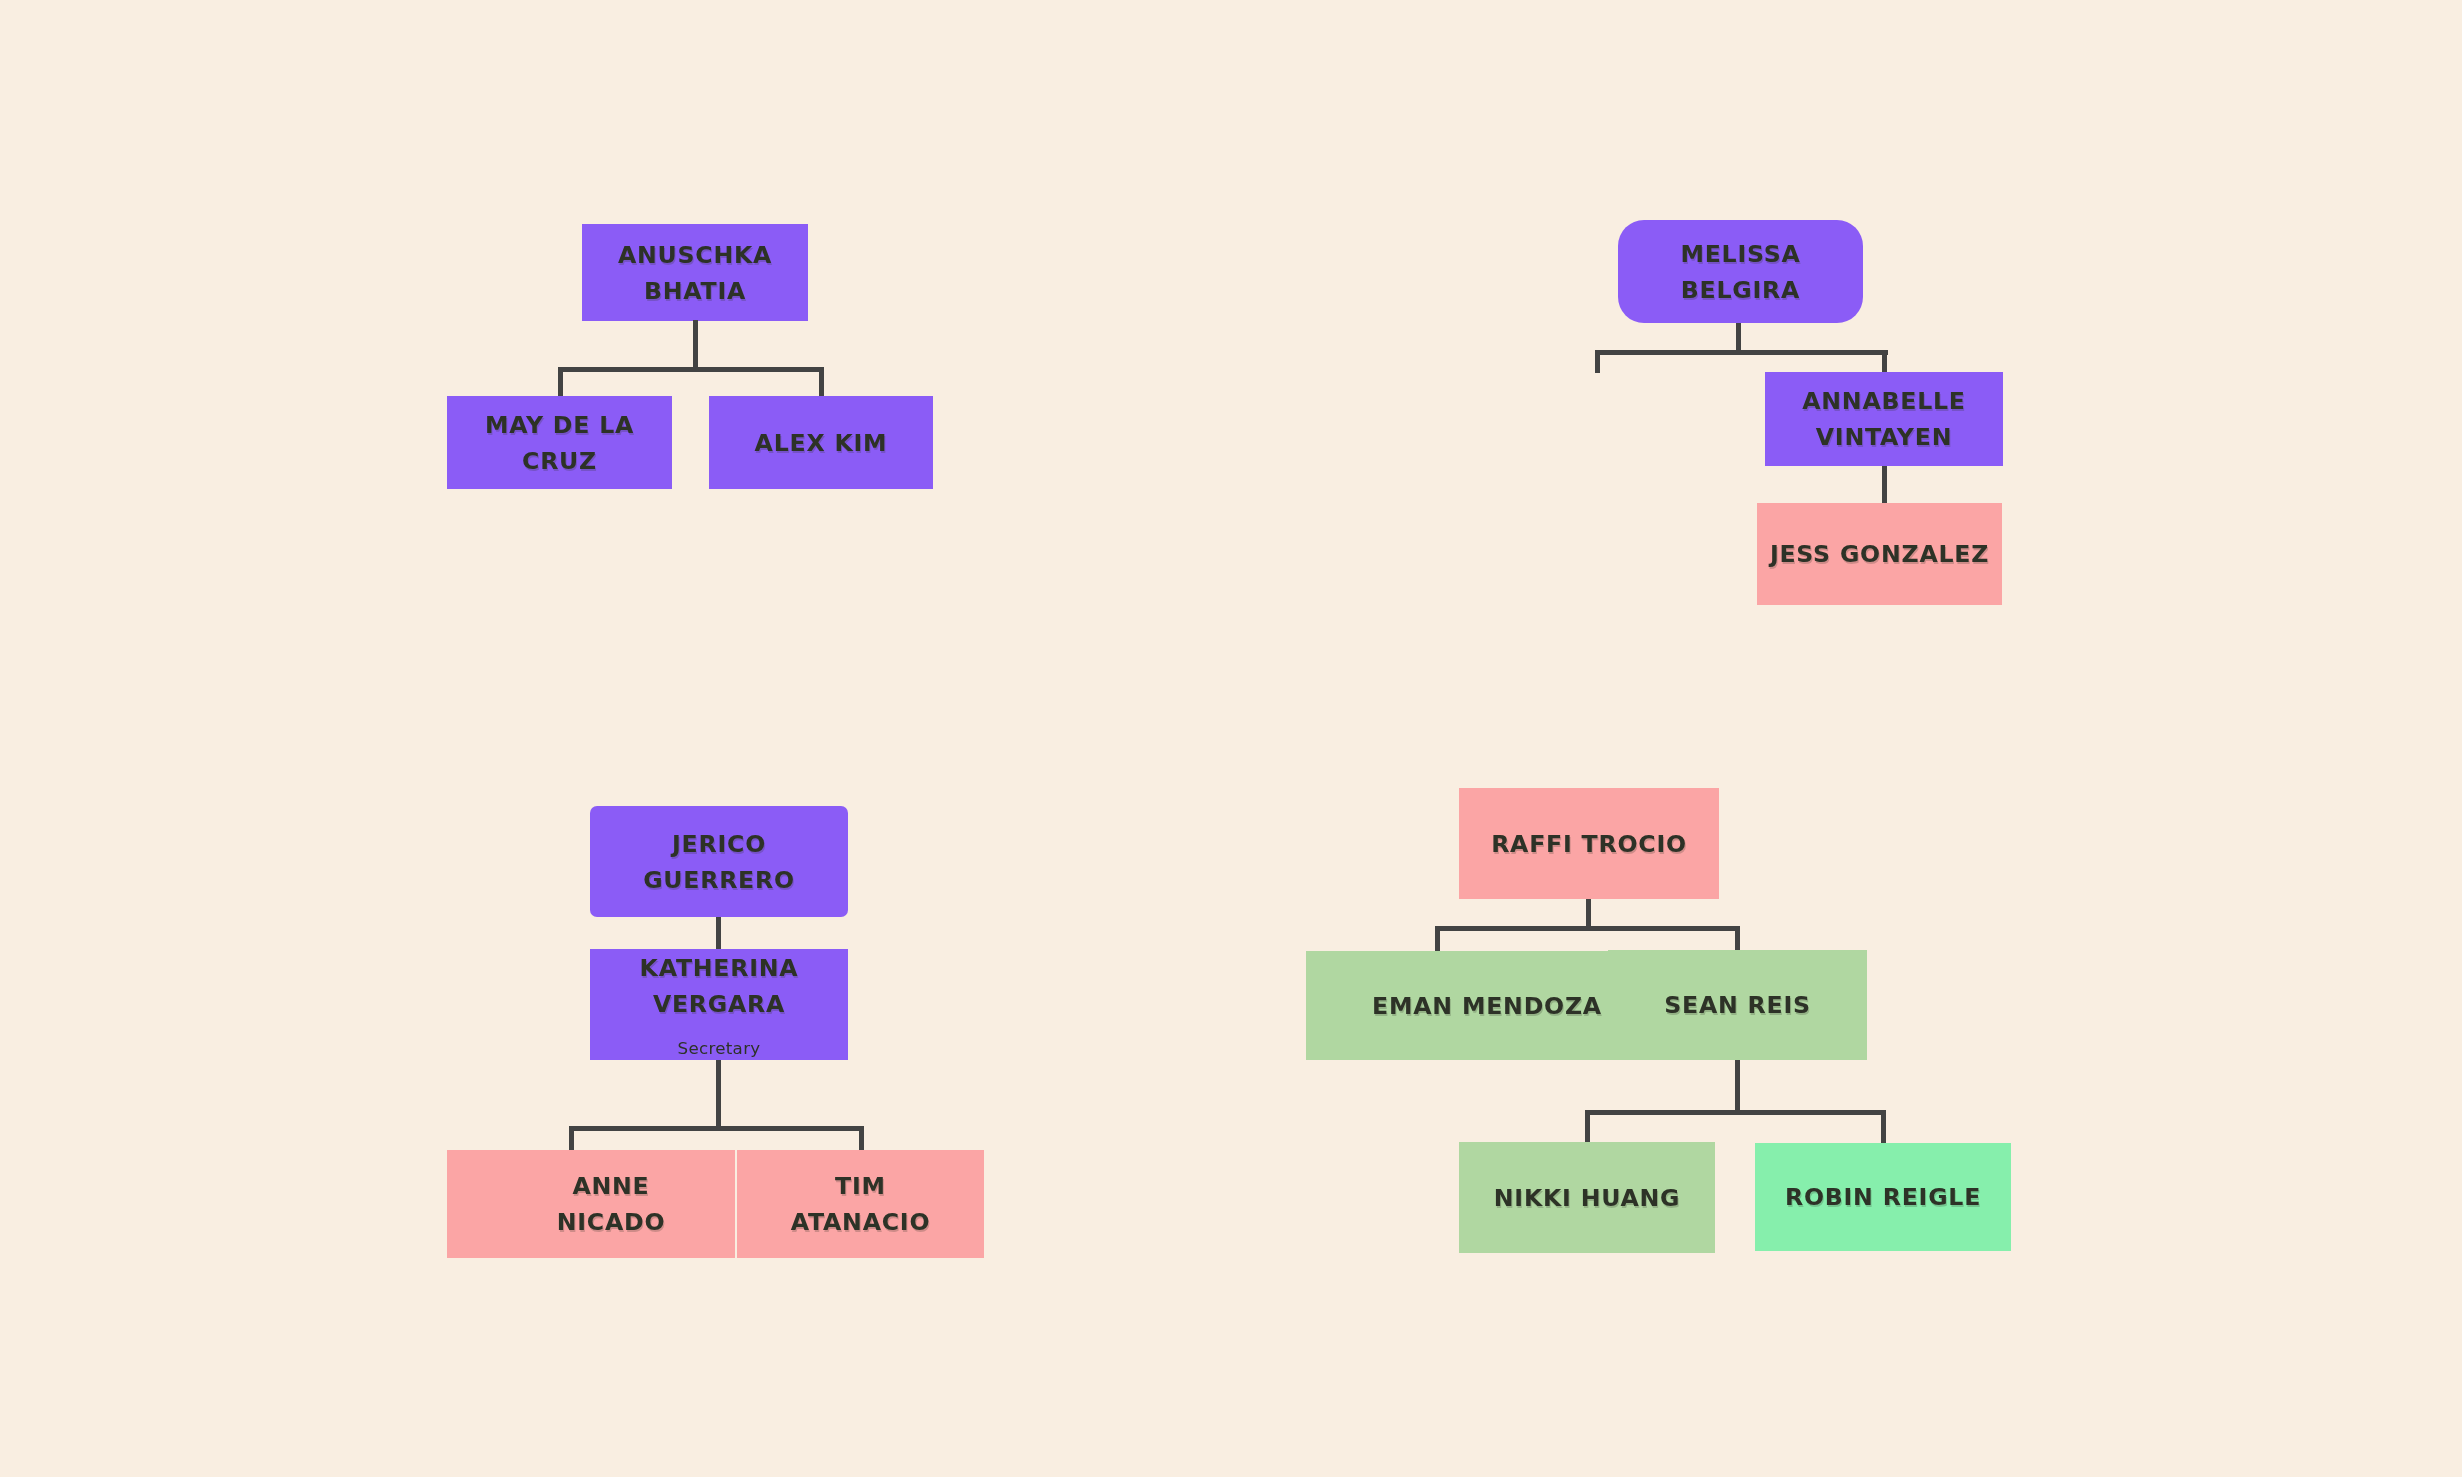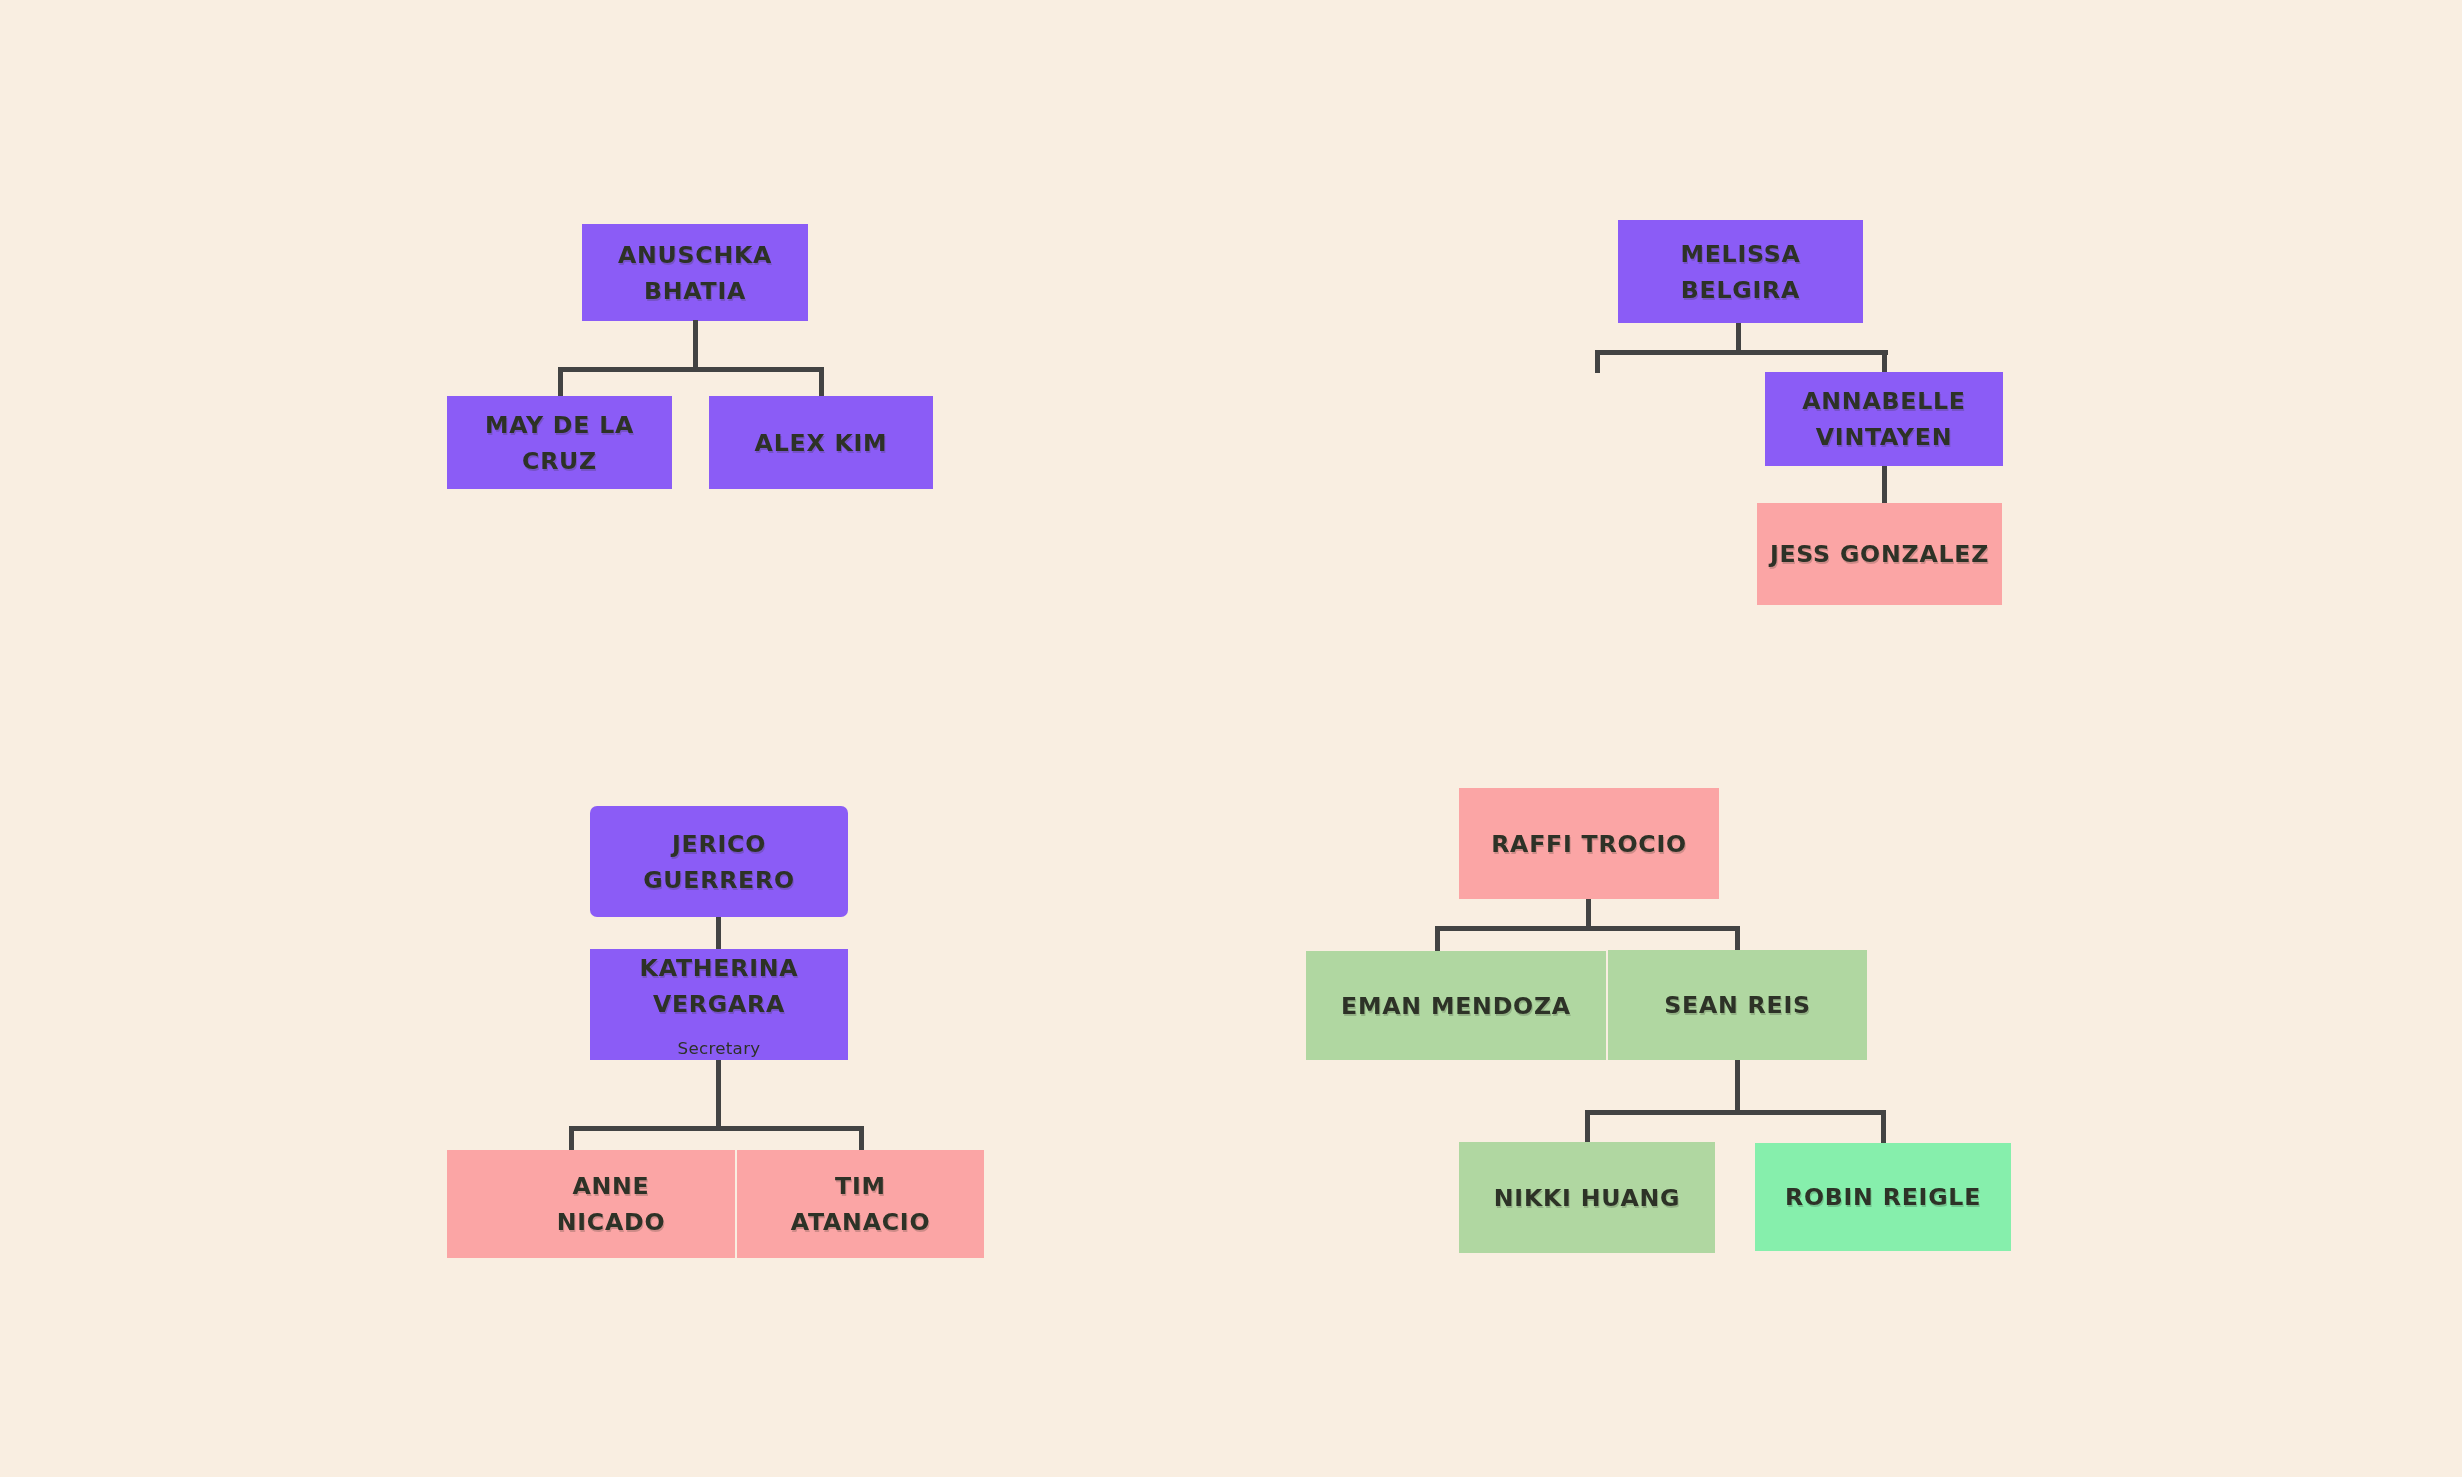--- a/index.html
+++ b/index.html
@@ -33,32 +33,32 @@
   .pink{background:#FBA5A5;}
   .green{background:#B0D7A1;}
   .purple{background:#86efac;justify-content:center;}
   .conn{position:absolute;background:#434343;}
 
   
   .b-anuschka{left:582px;top:224px;width:226px;height:97px;}
   .b-may{left:447px;top:396px;width:225px;height:93px;}
   .b-alex{left:709px;top:396px;width:224px;height:93px;}
   
-  .b-melissa{left:1618px;top:220px;width:245px;height:103px;}
+  .b-melissa{left:1618px;top:220px;width:245px;height:103px;border-radius:26px;}
   .b-julianne{left:1473px;top:372px;width:248px;height:94px;}
   .b-annabelle{left:1765px;top:372px;width:238px;height:94px;}
   .b-jess{left:1757px;top:503px;width:245px;height:102px;}
   
   .b-jerico{left:590px;top:806px;width:258px;height:111px;border-radius:7px;}
   .b-katherina{left:590px;top:949px;width:258px;height:111px;}
   .b-anne{left:447px;top:1150px;width:248px;height:108px;padding-left:40px;}
   .b-tim{left:737px;top:1150px;width:247px;height:108px;}
   
   .b-raffi{left:1459px;top:788px;width:260px;height:111px;}
-  .b-eman{left:1306px;top:951px;width:300px;height:109px;}
+  .b-eman{left:1306px;top:951px;width:300px;height:109px;padding-left:31px;}
   .b-sean{left:1608px;top:950px;width:259px;height:110px;}
   .b-nikki{left:1459px;top:1142px;width:256px;height:111px;}
   .b-robin{left:1755px;top:1143px;width:256px;height:108px;}
 
   
   .c-t1-v {left:693px;top:320px;width:4.9px;height:52px;}
   .c-t1-h {left:558px;top:367px;width:266px;height:4.9px;}
   .c-t1-s1{left:558px;top:367px;width:4.9px;height:28.6px;}
   .c-t1-s2{left:819px;top:367px;width:4.9px;height:28.6px;}
   

